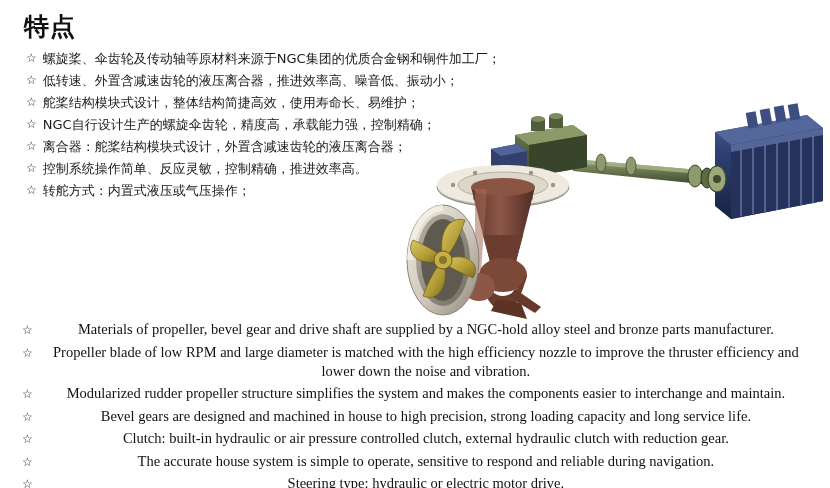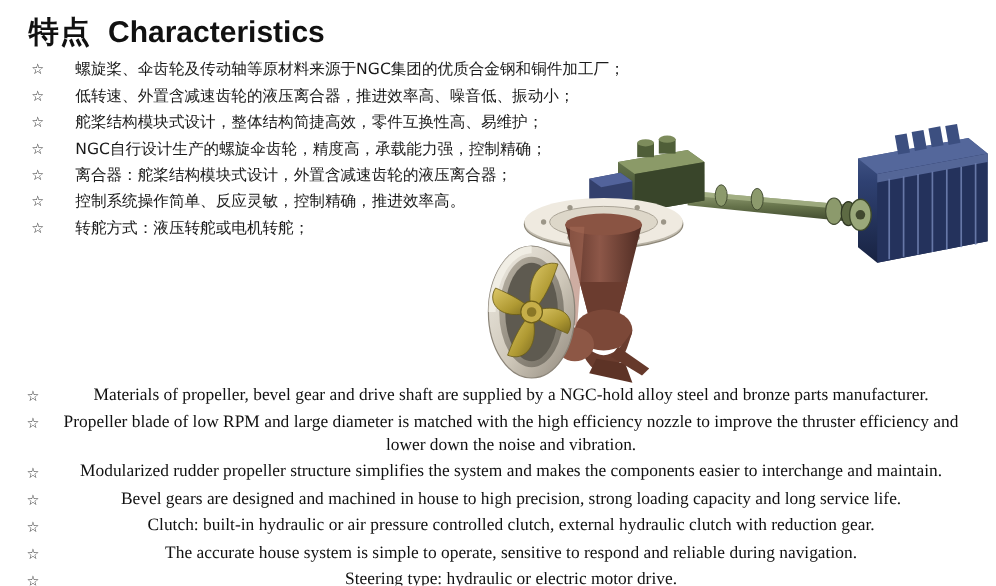--- a/index.html
+++ b/index.html
@@ -64,21 +64,20 @@
   }
   .star {
     color: #2d2d2d;
     font-size: 12px;
     margin-right: 6px;
     line-height: 21px;
     flex: 0 0 auto;
   }
   .cn-text {
     flex: 1 1 auto;
-    margin-left: 20px;
   }
 
   
   .en-list {
     position: absolute;
     left: 22px;
     top: 320px;
     width: 790px;
   }
   .en-item {
@@ -115,51 +114,50 @@
     display: block;
   }
 </style>
 </head>
 <body>
 
 <div class="page">
 
   <div class="title-row">
     <span class="title-cn">特点</span>
-    <span class="title-en">Characteristics</span>
   </div>
 
   <div class="cn-list">
     <div class="cn-item">
       <span class="star">☆</span>
       <span class="cn-text">螺旋桨、伞齿轮及传动轴等原材料来源于NGC集团的优质合金钢和铜件加工厂；</span>
     </div>
     <div class="cn-item">
       <span class="star">☆</span>
       <span class="cn-text">低转速、外置含减速齿轮的液压离合器，推进效率高、噪音低、振动小；</span>
     </div>
     <div class="cn-item">
       <span class="star">☆</span>
-      <span class="cn-text">舵桨结构模块式设计，整体结构简捷高效，零件互换性高、易维护；</span>
+      <span class="cn-text">舵桨结构模块式设计，整体结构简捷高效，使用寿命长、易维护；</span>
     </div>
     <div class="cn-item">
       <span class="star">☆</span>
       <span class="cn-text">NGC自行设计生产的螺旋伞齿轮，精度高，承载能力强，控制精确；</span>
     </div>
     <div class="cn-item">
       <span class="star">☆</span>
       <span class="cn-text">离合器：舵桨结构模块式设计，外置含减速齿轮的液压离合器；</span>
     </div>
     <div class="cn-item">
       <span class="star">☆</span>
       <span class="cn-text">控制系统操作简单、反应灵敏，控制精确，推进效率高。</span>
     </div>
     <div class="cn-item">
       <span class="star">☆</span>
-      <span class="cn-text">转舵方式：液压转舵或电机转舵；</span>
+      <span class="cn-text">转舵方式：内置式液压或气压操作；</span>
     </div>
   </div>
 
   <div class="illus">
     <svg width="430" height="245" viewBox="0 0 430 245" xmlns="http://www.w3.org/2000/svg">
       <defs>
         <linearGradient id="gBody" x1="0" y1="0" x2="1" y2="0">
           <stop offset="0%" stop-color="#5b3228"></stop>
           <stop offset="45%" stop-color="#8d5748"></stop>
           <stop offset="100%" stop-color="#4e2b22"></stop>

